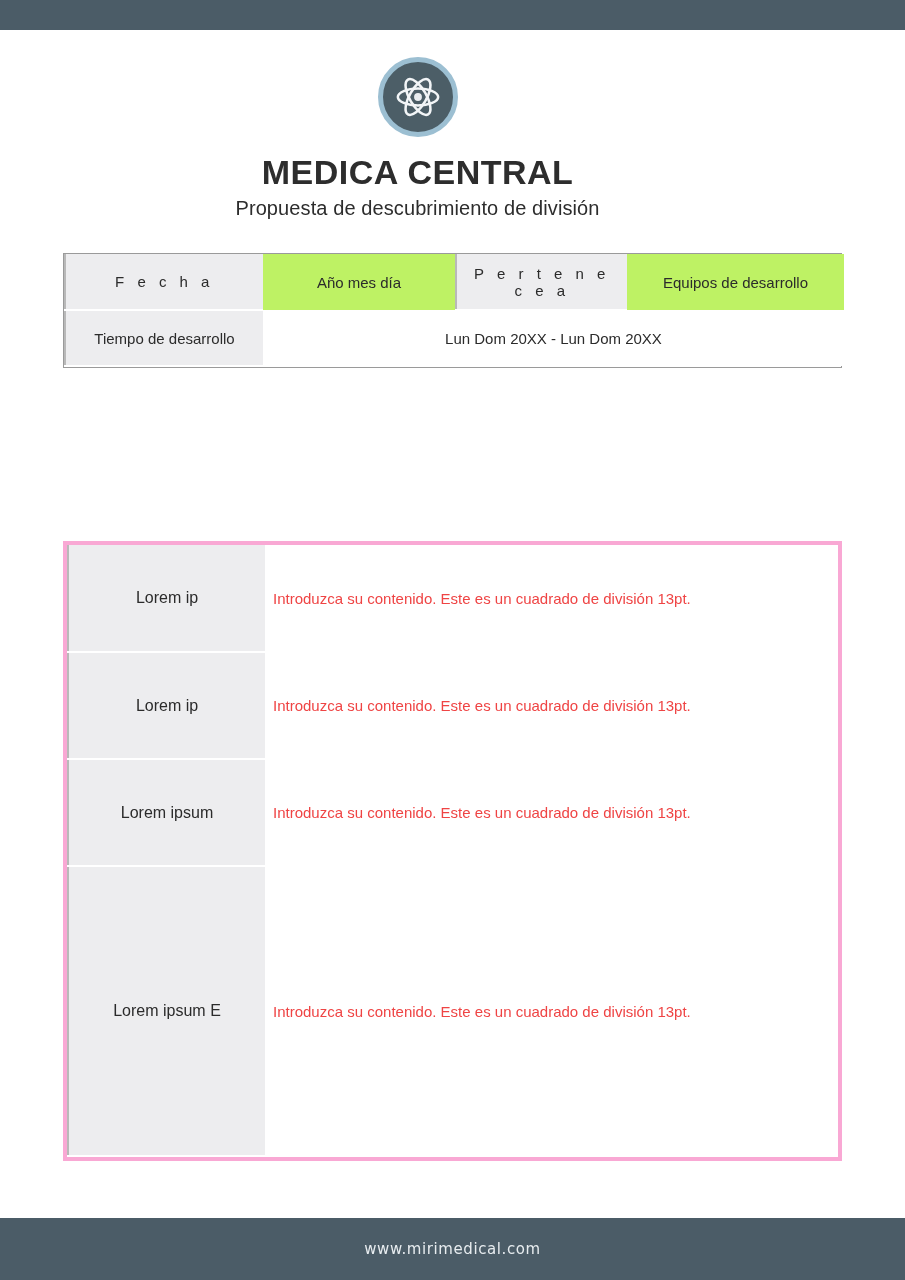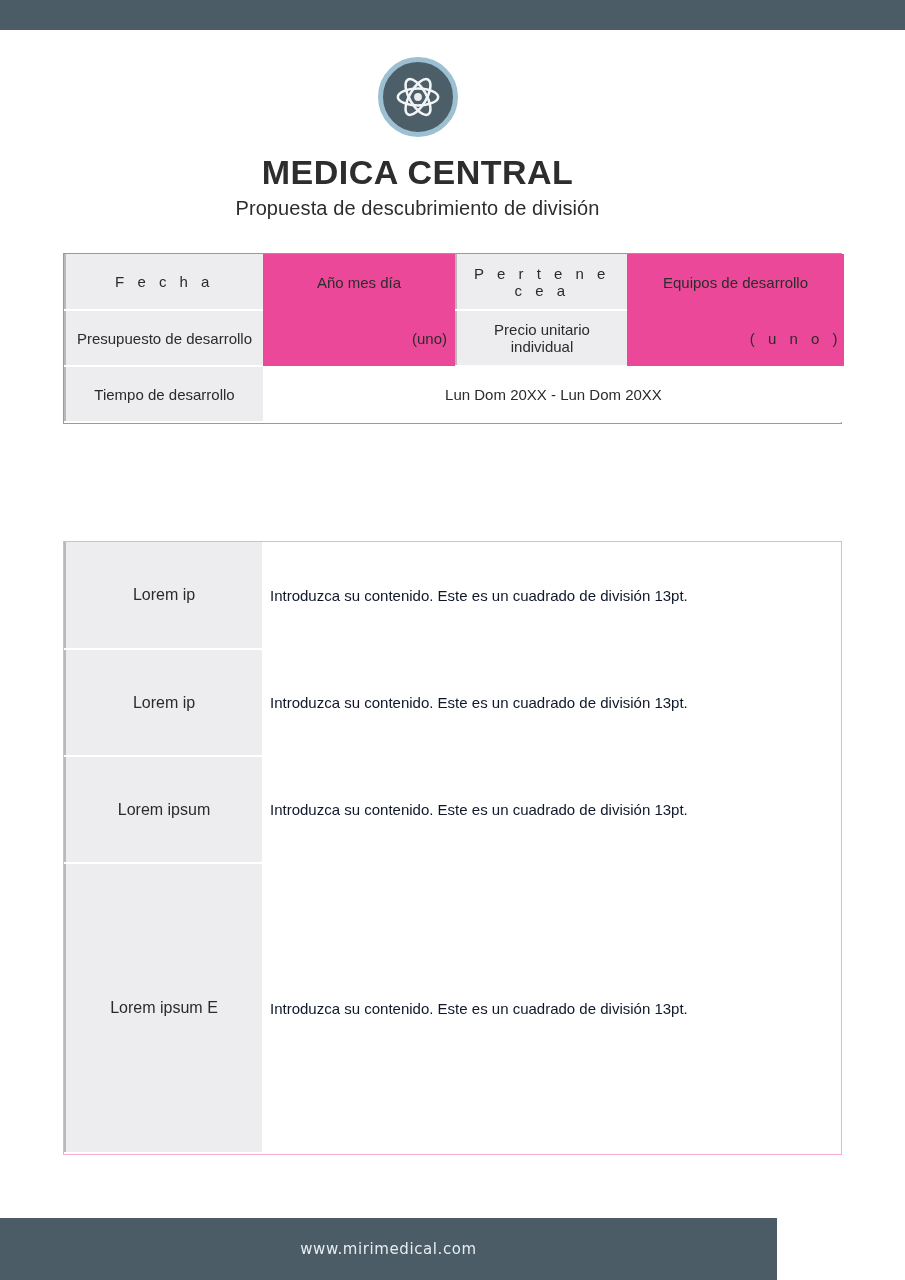--- a/index.html
+++ b/index.html
@@ -20,21 +20,21 @@
   .topbar {
     position: absolute;
     top: 0; left: 0;
     width: 905px;
     height: 30px;
     background: #4b5c67;
   }
   .footerbar {
     position: absolute;
     top: 1218px; left: 0;
-    width: 777px;
+    width: 905px;
     height: 62px;
     background: #4b5c67;
     display: flex;
     align-items: center;
     justify-content: center;
   }
   .footer-url {
     color: #e7ecef;
     font-size: 15px;
     letter-spacing: 0.6px;
@@ -113,21 +113,21 @@
     text-align: center;
     font-size: 15px;
     color: #2b2b2b;
     border-left: 2px solid #b9b9b9;
     border-bottom: 2px solid #ffffff;
   }
   .lbl-cell.spaced { letter-spacing: 4.5px; }
   .lbl-cell.tight  { letter-spacing: 0; }
 
   .val-cell {
-    background: #ec4899;
+    background: #bef264;
     text-align: center;
     color: #2b2b2b;
     margin-left: 43px;
   }
   .val-cell.right { text-align: right; }
   .val-cell.right-spaced {
     text-align: right;
     letter-spacing: 4.5px;
     padding-right: 2px;
   }
@@ -136,21 +136,21 @@
     background: #ffffff;
     font-size: 17px;
   }
 
   
   .content-table {
     position: absolute;
     top: 541px;
     left: 63px;
     width: 779px;
-    border: 1px solid #f9a8d4;
+    border: 4px solid #f9a8d4;
     box-sizing: border-box;
   }
   .content-table table {
     width: 100%;
     border-collapse: collapse;
     table-layout: fixed;
   }
   .c-lbl {
     width: 197px;
     background: #ededef;
@@ -159,21 +159,21 @@
     color: #2b2b2b;
     vertical-align: middle;
     border-left: 2px solid #b9b9b9;
     border-bottom: 2px solid #ffffff;
     padding: 0 6px;
     box-sizing: border-box;
   }
   .c-body {
     background: #ffffff;
     font-size: 15px;
-    color: #0f172a;
+    color: #ef4444;
     vertical-align: middle;
     padding: 0 0 0 8px;
     box-sizing: border-box;
   }
   .r-h1 { height: 107px; }
   .r-h2 { height: 107px; }
   .r-h3 { height: 107px; }
   .r-h4 { height: 290px; }
 </style>
 </head>
@@ -207,26 +207,20 @@
         <col class="col-val2">
     </colgroup>
     <tbody>
       <tr>
         <td class="lbl-cell spaced">F e c h a</td>
         <td class="val-cell">Año mes día</td>
         <td class="lbl-cell spaced">P e r t e n e c e  a</td>
         <td class="val-cell">Equipos de desarrollo</td>
       </tr>
       <tr>
-        <td class="lbl-cell tight">Presupuesto de desarrollo</td>
-        <td class="val-cell right">(uno)</td>
-        <td class="lbl-cell tight">Precio unitario individual</td>
-        <td class="val-cell right-spaced">( u n o )</td>
-      </tr>
-      <tr>
         <td class="lbl-cell tight">Tiempo de desarrollo</td>
         <td class="val-span" colspan="3">Lun Dom 20XX - Lun Dom 20XX</td>
       </tr>
     </tbody>
   </table>
 </div>
 
 <div class="content-table">
   <table>
     <colgroup>

